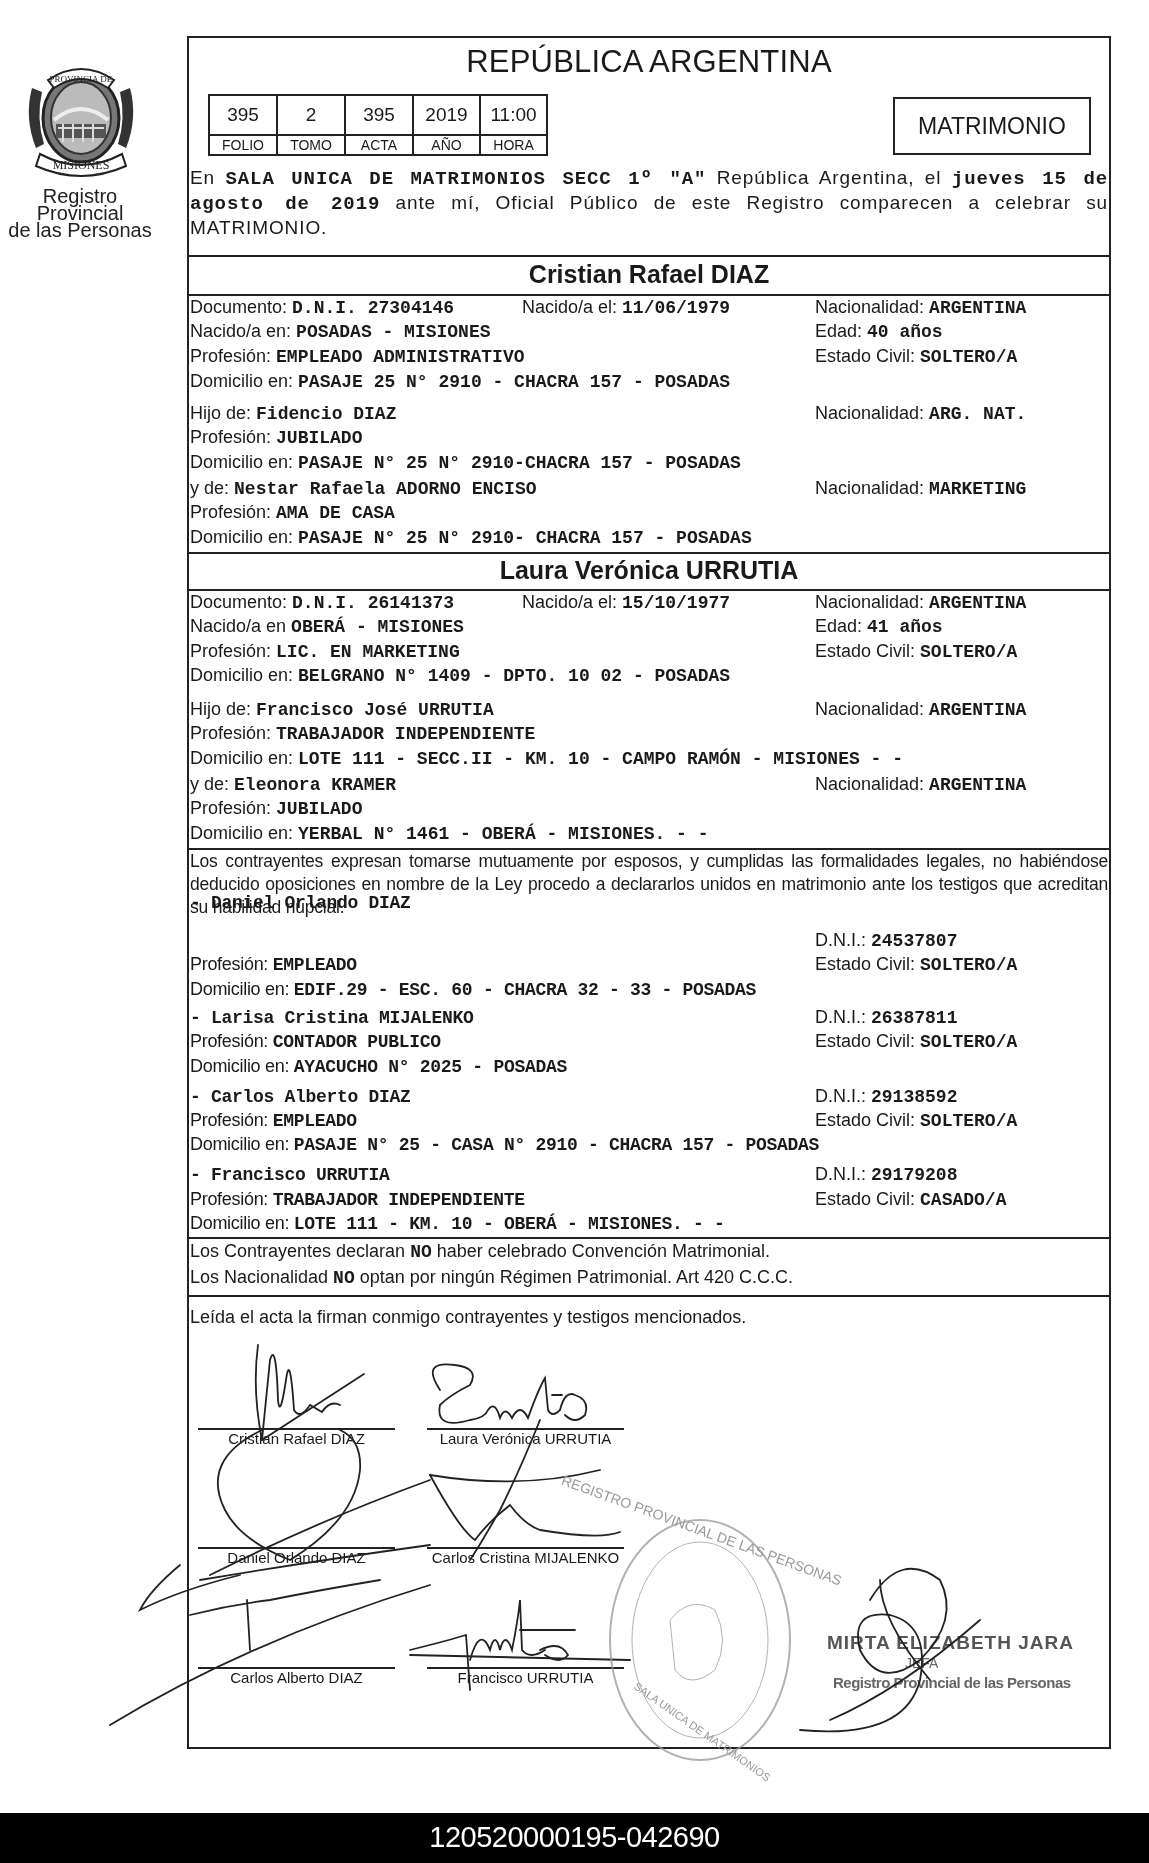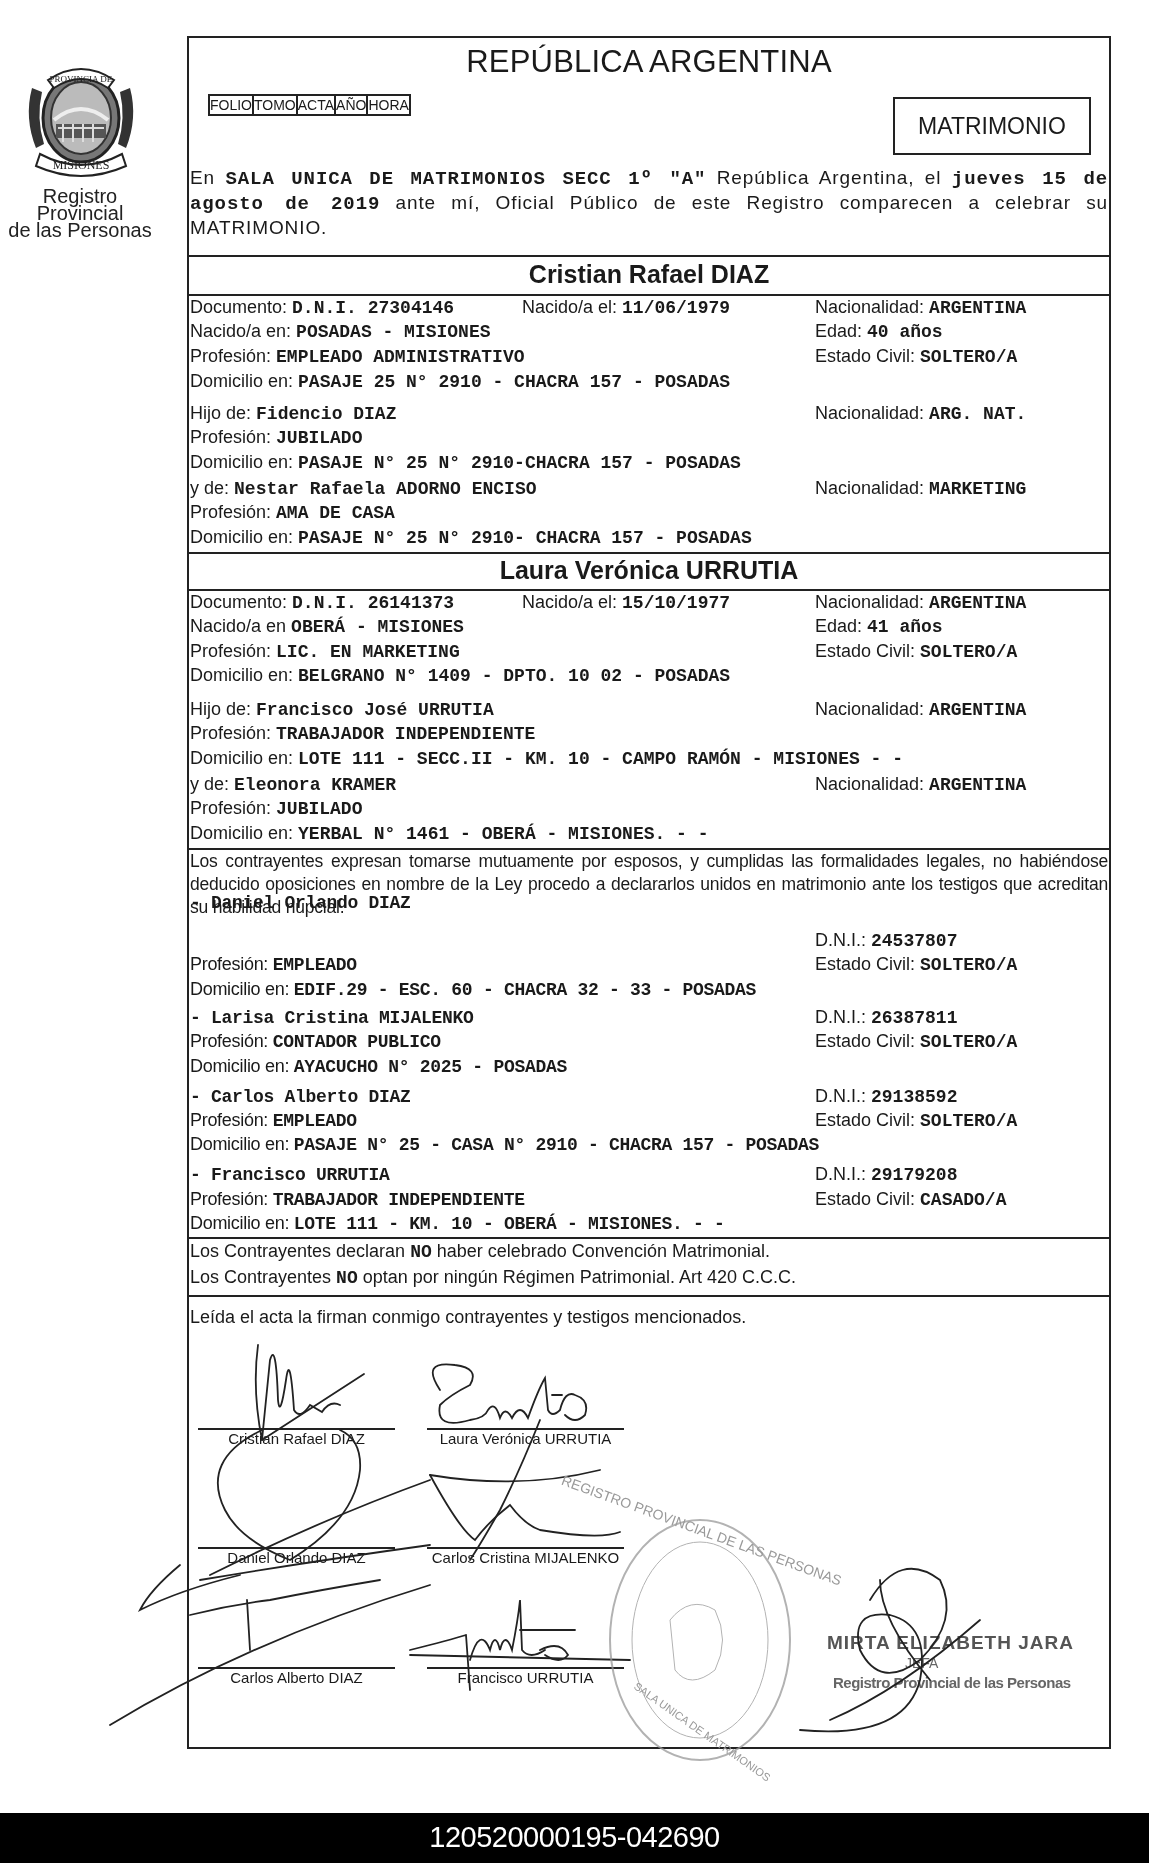--- a/index.html
+++ b/index.html
@@ -75,20 +75,27 @@
   <div>Registro Provincial</div>
   <div>de las Personas</div>
 </div>
 
 <div class="abs doc"></div>
 
 <div class="abs title">REPÚBLICA ARGENTINA</div>
 
 <table class="abs ref-table">
   <tbody>
+      <tr class="val">
+    <td class="c0">395</td>
+    <td class="c1">2</td>
+    <td class="c2">395</td>
+    <td class="c3">2019</td>
+    <td class="c4">11:00</td>
+  </tr>
   <tr class="lbl">
     <td>FOLIO</td>
     <td>TOMO</td>
     <td>ACTA</td>
     <td>AÑO</td>
     <td>HORA</td>
   </tr>
 </tbody>
   </table>
 
@@ -170,21 +177,21 @@
 <div class="row lc narrow" style="top:1133px"><span>Domicilio en: </span><b>PASAJE N° 25 - CASA N° 2910 - CHACRA 157 - POSADAS</b></div>
 
 <div class="row lc narrow" style="top:1163px"><b>- Francisco URRUTIA</b></div>
 <div class="row rc" style="top:1163px"><span>D.N.I.: </span><b>29179208</b></div>
 <div class="row lc narrow" style="top:1188px"><span>Profesión: </span><b>TRABAJADOR INDEPENDIENTE</b></div>
 <div class="row rc" style="top:1188px"><span>Estado Civil: </span><b>CASADO/A</b></div>
 <div class="row lc narrow" style="top:1212px"><span>Domicilio en: </span><b>LOTE 111 - KM. 10 - OBERÁ - MISIONES. - -</b></div>
 
 <div class="hline" style="top:1237px"></div>
 <div class="row lc" style="top:1240px"><span>Los Contrayentes declaran </span><b>NO</b><span> haber celebrado Convención Matrimonial.</span></div>
-<div class="row lc" style="top:1266px"><span>Los Contrayentes </span><b>NO</b><span> optan por ningún Régimen Patrimonial. Art 420 C.C.C.</span></div>
+<div class="row lc" style="top:1266px"><span>Los Nacionalidad </span><b>NO</b><span> optan por ningún Régimen Patrimonial. Art 420 C.C.C.</span></div>
 <div class="hline" style="top:1295px"></div>
 
 <div class="row lc" style="top:1306px">Leída el acta la firman conmigo contrayentes y testigos mencionados.</div>
 
 <div class="sig-line" style="left:198px; top:1428px"></div>
 <div class="sig-label" style="left:198px; top:1430px">Cristian Rafael DIAZ</div>
 <div class="sig-line" style="left:427px; top:1428px"></div>
 <div class="sig-label" style="left:427px; top:1430px">Laura Verónica URRUTIA</div>
 
 <div class="sig-line" style="left:198px; top:1547px"></div>

